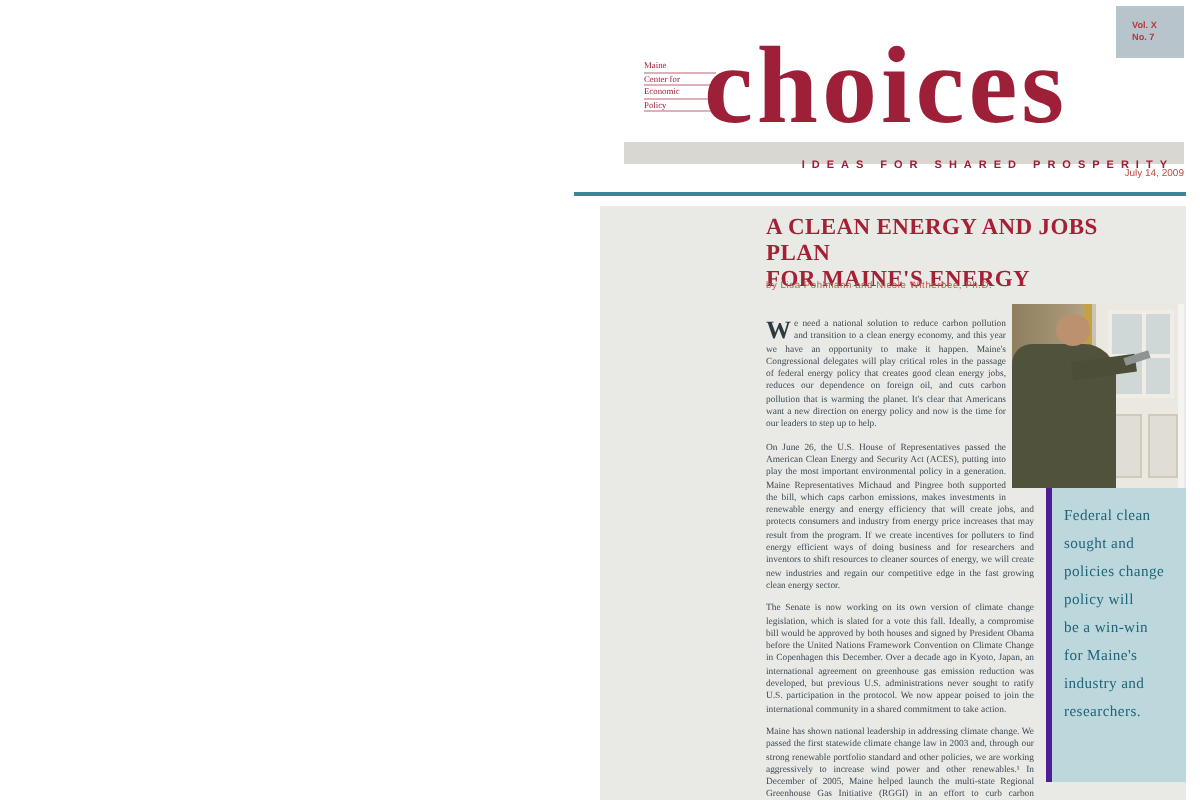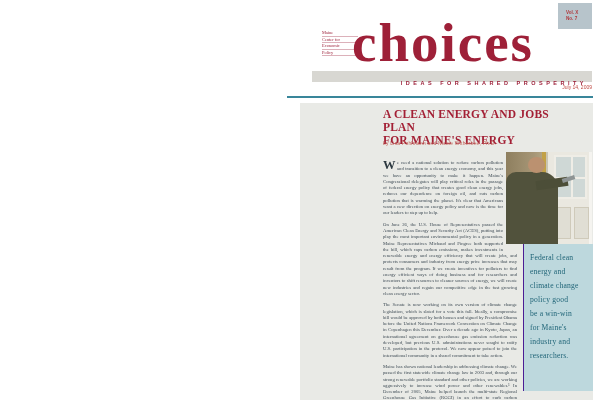--- a/index.html
+++ b/index.html
@@ -52,21 +52,21 @@
            background:#bb9170;}
   .ph-bodyshape{position:absolute;left:0;top:20px;width:52px;height:72px;background:#51523c;
                 border-radius:10px 16px 0 0;}
   .ph-arm{position:absolute;left:30px;top:27px;width:32px;height:9px;background:#4c4e38;
           transform:rotate(-8deg);}
   .ph-tool{position:absolute;left:56px;top:25px;width:13px;height:4px;background:#8e9494;
            transform:rotate(-18deg);}
   .ph-credit{position:absolute;right:0;top:0;width:3px;height:92px;background:rgba(255,255,255,.5);}
   
   .pull-quote{position:absolute;left:223px;top:141px;width:70px;height:147px;background:#bdd8dd;
-              border-left:1px solid #4c1d95;box-sizing:border-box;padding:7px 0 0 6px;}
+              border-left:3px solid #4c1d95;box-sizing:border-box;padding:7px 0 0 6px;}
   .pull-quote div{font-size:7.6px;color:#1f6477;line-height:14px;letter-spacing:.2px;}
 </style>
 </head>
 <body>
 
 <div class="canvas">
 
   <div class="issue-box">
     <div>Vol. X</div>
     <div>No. 7</div>
@@ -116,23 +116,23 @@
       <div class="ph-yellow"></div>
       <div class="ph-bodyshape"></div>
       <div class="ph-head"></div>
       <div class="ph-arm"></div>
       <div class="ph-tool"></div>
       <div class="ph-credit"></div>
     </div>
 
     <div class="pull-quote">
       <div>Federal clean</div>
-      <div>energy and</div>
-      <div>climate change</div>
-      <div>policy good</div>
+      <div>sought and</div>
+      <div>policies change</div>
+      <div>policy will</div>
       <div>be a win-win</div>
       <div>for Maine's</div>
       <div>industry and</div>
       <div>researchers.</div>
     </div>
 
   </div>
 </div>
 
 </body></html>

